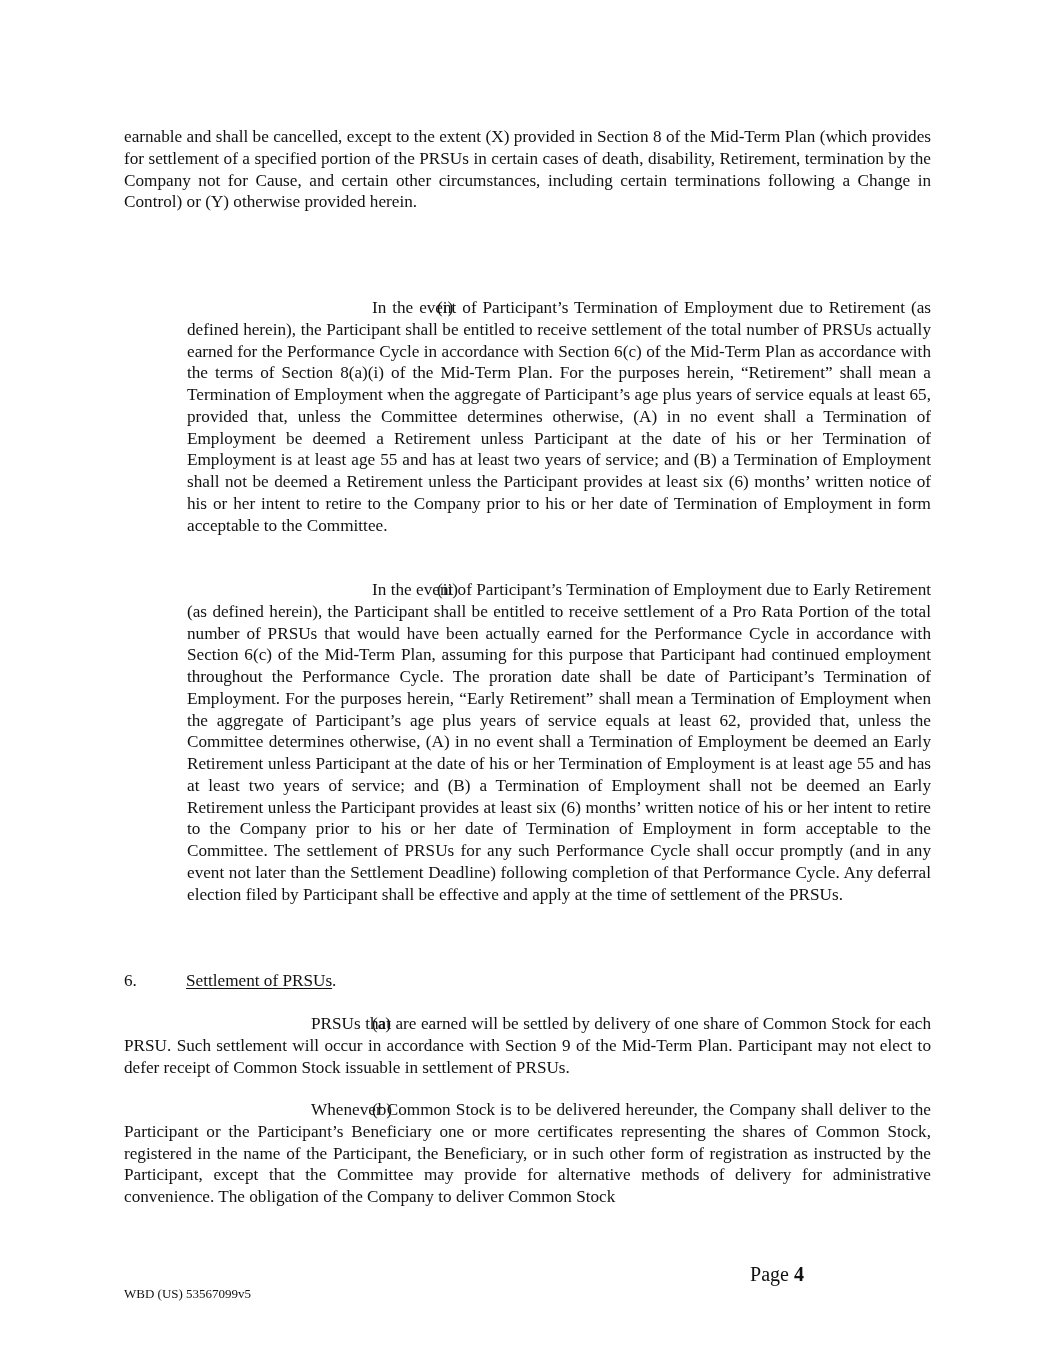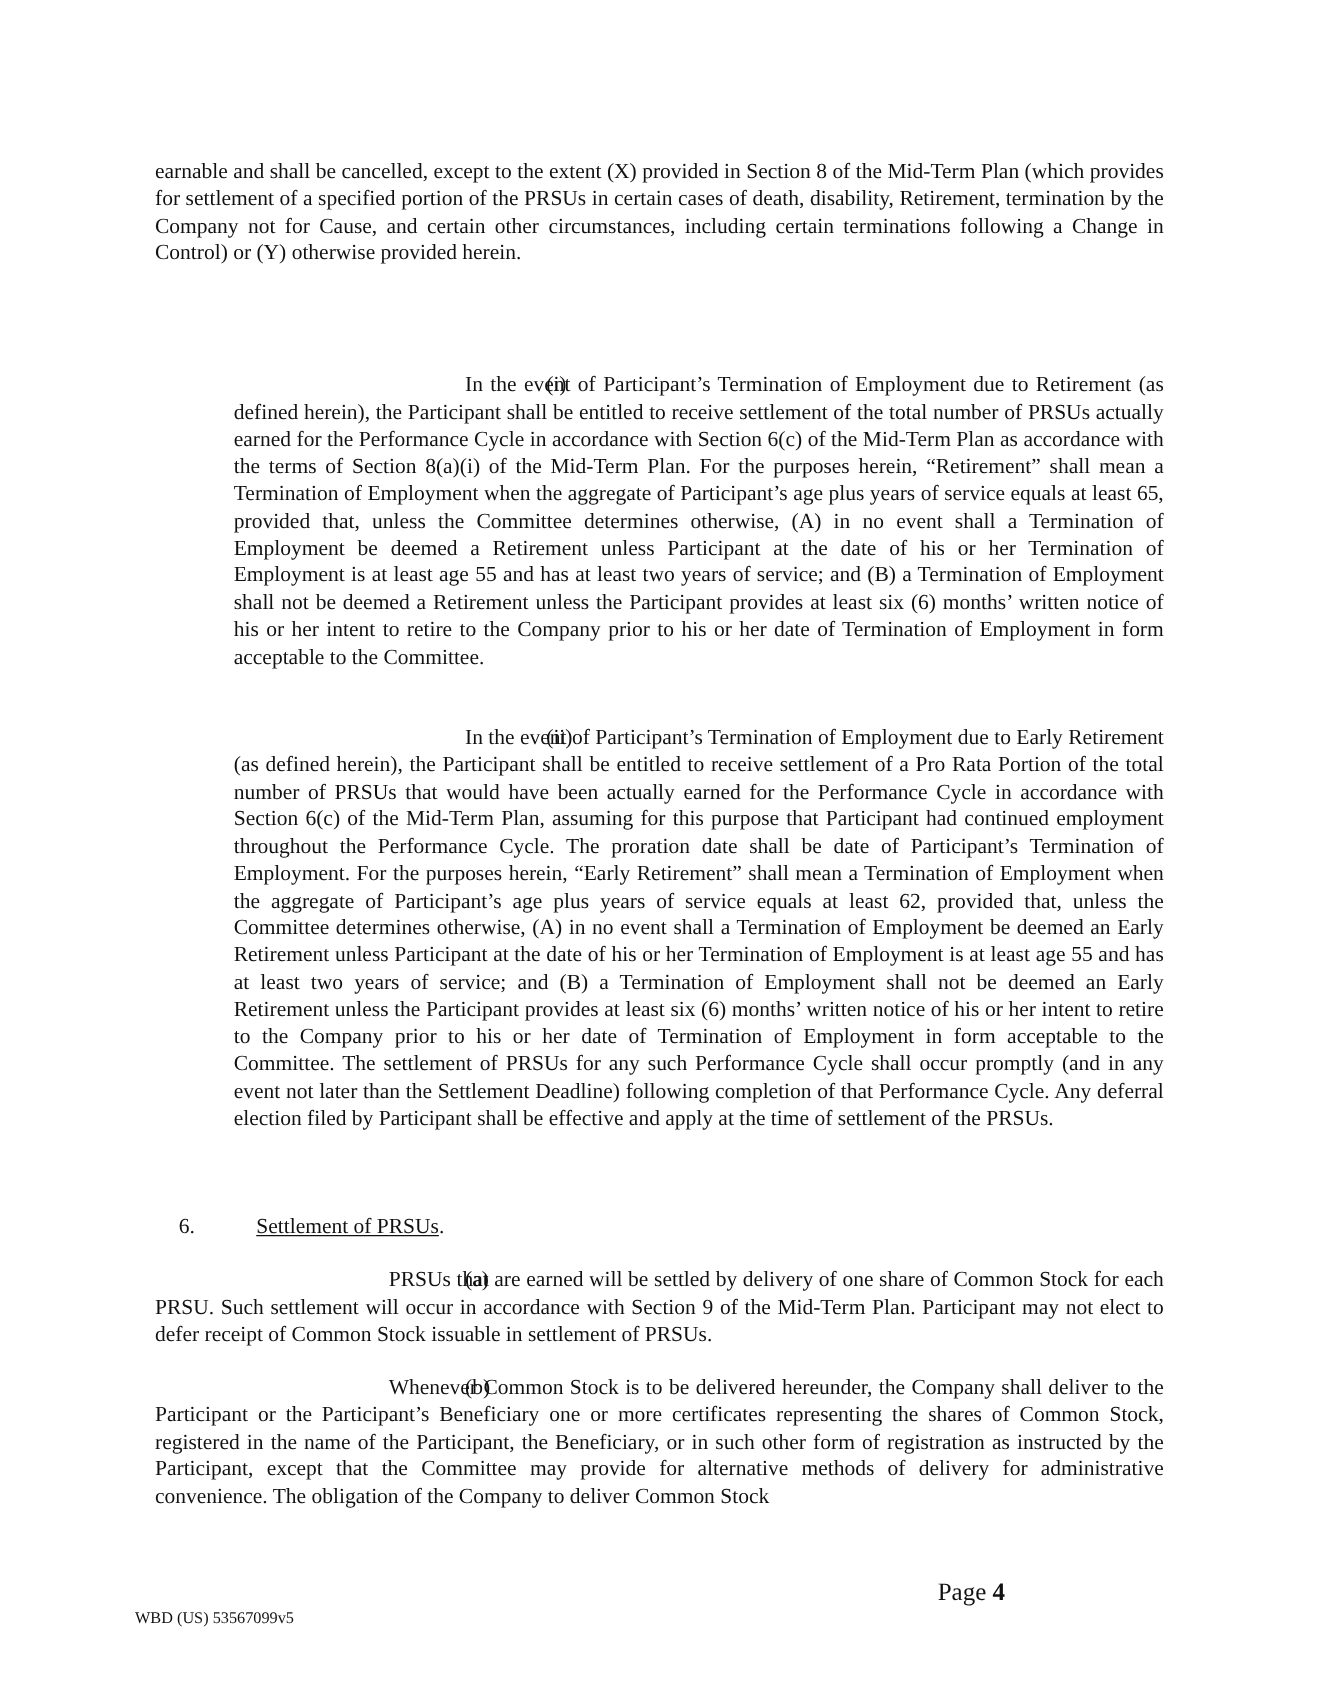--- a/index.html
+++ b/index.html
@@ -11,24 +11,24 @@
     font-size: 17.2px;
     line-height: 21.75px;
   }
   .body-block { position: absolute; left: 124px; width: 807px; }
   .para { text-align: justify; margin: 0; }
   .sub { position: absolute; left: 187px; width: 744px; }
   .lbl { display: inline-block; }
   .p-first .lbl { width: 63px; }
   .indent-a { text-indent: 124px; }
   .indent-sub { text-indent: 125px; font-family: Liberation Serif, serif; }
-  .heading { position: absolute; left: 124px; margin-left: 19px; }
+  .heading { position: absolute; left: 124px; }
   .heading .num { display: inline-block; width: 62px; }
   .heading .title { text-decoration: underline; text-underline-offset: 2px; }
-  .footer-id { position: absolute; left: 108px; top: 1286px; font-size: 13px; line-height: 16px; }
+  .footer-id { position: absolute; left: 124px; top: 1286px; font-size: 13px; line-height: 16px; }
   .page-num { position: absolute; right: 124px; top: 1262px; font-size: 20px; line-height: 24px; margin-left: 45px; }
   .page-num b { font-weight: bold; }
 </style>
 </head>
 <body>
 
 <div class="page">
 
   <p class="para body-block" style="top:126px;">earnable and shall be cancelled, except to the extent (X) provided in Section 8 of the Mid-Term Plan (which provides for settlement of a specified portion of the PRSUs in certain cases of death, disability, Retirement, termination by the Company not for Cause, and certain other circumstances, including certain terminations following a Change in Control) or (Y) otherwise provided herein.</p>
 

